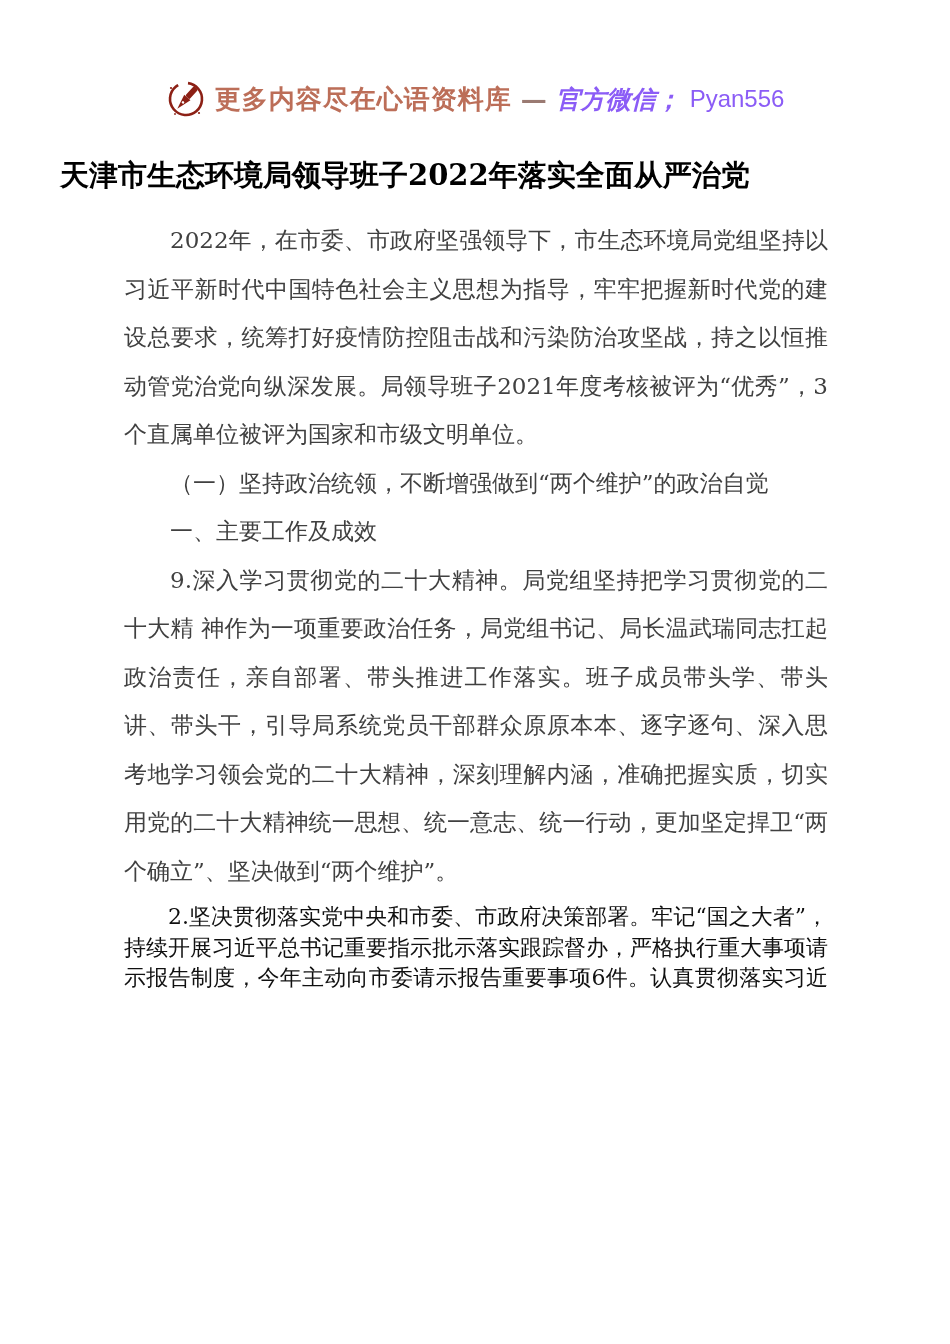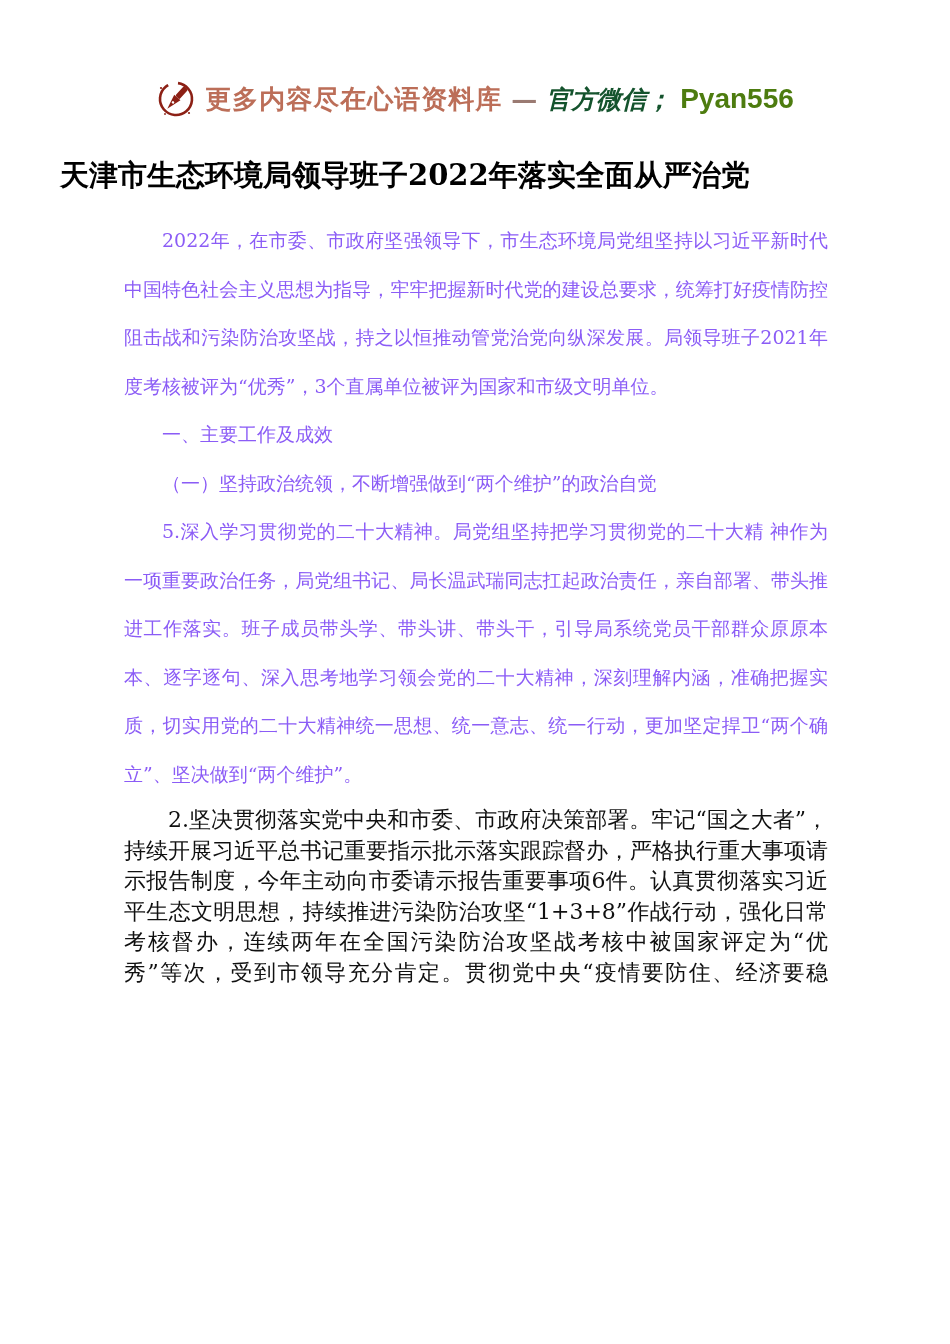--- a/index.html
+++ b/index.html
@@ -45,53 +45,52 @@
   .watermark.footer .brand-text { color: #d78d74; }
   .brand-dash {
     font-size: 26px;
     font-weight: bold;
   }
   .watermark.header .brand-dash { color: #9a7a72; }
   .watermark.footer .brand-dash { color: #b08a7c; }
   .wechat-label {
     font-size: 25px;
     font-weight: bold;
-    color: #14532d;
+    color: #8b5cf6;
     font-style: italic;
     white-space: nowrap;
   }
   .wechat-id {
     font-family: "Liberation Sans", "DejaVu Sans", sans-serif;
-    font-size: 28px;
-    color: #4d7c0f;
+    font-size: 24px;
+    color: #8b5cf6;
     white-space: nowrap;
-    font-weight: bold;
   }
   
   .doc-title {
     margin: 30px 60px 0 60px;
     font-size: 29px;
     font-weight: bold;
     line-height: 47px;
     color: #000000;
   }
   .doc-title .title-line { display: block; }
   
   .doc-body {
     margin: 17px 122px 0 124px; 
     text-align: justify;
   }
   .doc-body p {
     margin: 0;
     text-indent: 2em;
   }
   .para-main {
-    font-size: 19px;
+    font-size: 23px;
     line-height: 48.5px;
-    color: #8b5cf6;
+    color: #404040;
   }
   .para-fine {
     margin-top: 7px !important;
     font-size: 22px;
     line-height: 30.5px;
     color: #101010;
   }
 </style>
 </head>
 <body>
@@ -117,23 +116,23 @@
       <span class="wechat-label">官方微信；</span>
     <span class="wechat-id">Pyan556</span>
   </div>
 
   <h1 class="doc-title">
     <span class="title-line">天津市生态环境局领导班子2022年落实全面从严治党</span>
   </h1>
 
   <div class="doc-body">
     <p class="para-main">2022年，在市委、市政府坚强领导下，市生态环境局党组坚持以习近平新时代中国特色社会主义思想为指导，牢牢把握新时代党的建设总要求，统筹打好疫情防控阻击战和污染防治攻坚战，持之以恒推动管党治党向纵深发展。局领导班子2021年度考核被评为“优秀”，3个直属单位被评为国家和市级文明单位。</p>
+    <p class="para-main">（一）坚持政治统领，不断增强做到“两个维护”的政治自觉</p>
     <p class="para-main">一、主要工作及成效</p>
-    <p class="para-main">（一）坚持政治统领，不断增强做到“两个维护”的政治自觉</p>
-    <p class="para-main">5.深入学习贯彻党的二十大精神。局党组坚持把学习贯彻党的二十大精 神作为一项重要政治任务，局党组书记、局长温武瑞同志扛起政治责任，亲自部署、带头推进工作落实。班子成员带头学、带头讲、带头干，引导局系统党员干部群众原原本本、逐字逐句、深入思考地学习领会党的二十大精神，深刻理解内涵，准确把握实质，切实用党的二十大精神统一思想、统一意志、统一行动，更加坚定捍卫“两个确立”、坚决做到“两个维护”。</p>
+    <p class="para-main">9.深入学习贯彻党的二十大精神。局党组坚持把学习贯彻党的二十大精 神作为一项重要政治任务，局党组书记、局长温武瑞同志扛起政治责任，亲自部署、带头推进工作落实。班子成员带头学、带头讲、带头干，引导局系统党员干部群众原原本本、逐字逐句、深入思考地学习领会党的二十大精神，深刻理解内涵，准确把握实质，切实用党的二十大精神统一思想、统一意志、统一行动，更加坚定捍卫“两个确立”、坚决做到“两个维护”。</p>
     <p class="para-fine">2.坚决贯彻落实党中央和市委、市政府决策部署。牢记“国之大者”，持续开展习近平总书记重要指示批示落实跟踪督办，严格执行重大事项请示报告制度，今年主动向市委请示报告重要事项6件。认真贯彻落实习近平生态文明思想，持续推进污染防治攻坚“1+3+8”作战行动，强化日常考核督办，连续两年在全国污染防治攻坚战考核中被国家评定为“优秀”等次，受到市领导充分肯定。贯彻党中央“疫情要防住、经济要稳住、发展要安全”重要要求，建立以行政值班为主线，安全生产风险隐患排查整治攻坚、医疗废物处置调度等“1+心语文￥创素材库：https://www.xinyuwenchuang.cn/.。公众号：笔杆子星域。整理汇总。5”工作专班机制，消除了一批生态环境风险隐患，解决了一批群众身边的环境突出问题。</p>
   </div>
 
   <div class="watermark footer">
     <span class="logo-wrap">
       <svg viewBox="0 0 40 46" width="40" height="46" aria-hidden="true">
         <circle cx="20" cy="23" r="16" fill="none" stroke="#8c2015" stroke-width="2.6" stroke-dasharray="78 10" transform="rotate(-40 20 23)"></circle>
         <g transform="rotate(42 20 23)">
           <rect x="17.2" y="8" width="5.6" height="13" rx="1.4" fill="#8c2015"></rect>
           <path d="M20 36 L15.8 21 L24.2 21 Z" fill="#8c2015"></path>

